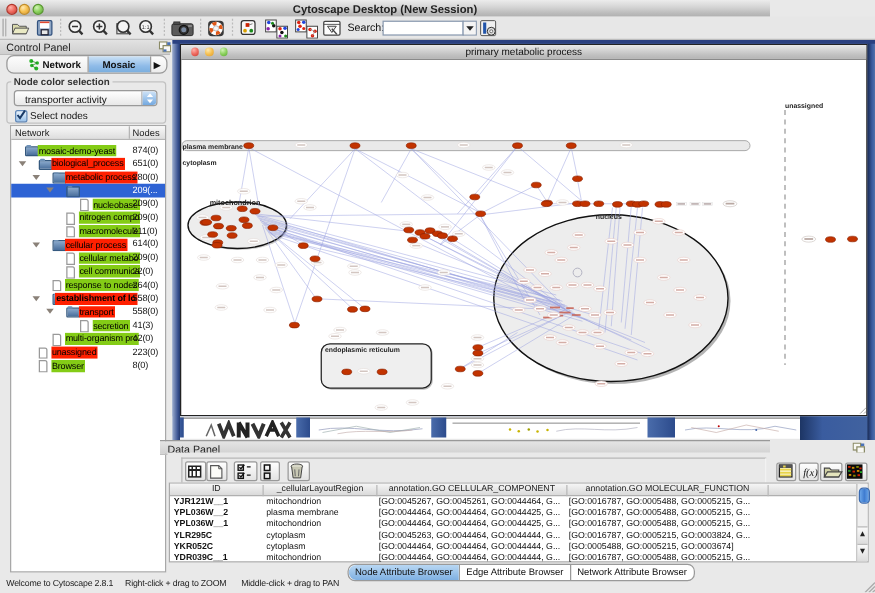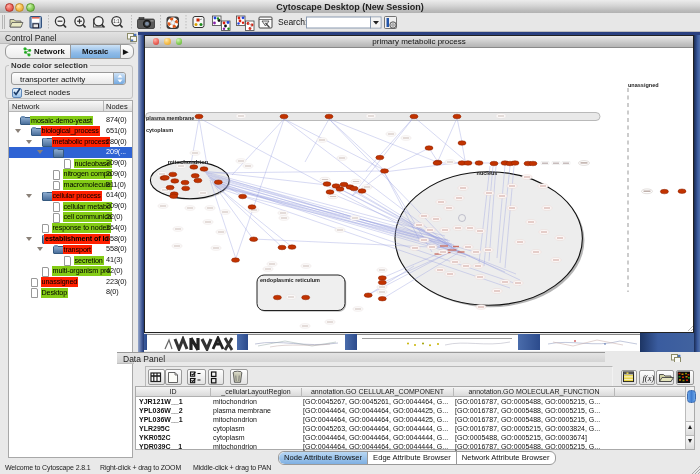--- a/index.html
+++ b/index.html
@@ -1,19 +1,19 @@
 <!DOCTYPE html>
 <html><head>
 <meta charset="utf-8">
 <style>
 html,body{margin:0;padding:0;}
 body{width:700px;height:474px;overflow:hidden;font-family:"Liberation Sans",sans-serif;background:#e9e9e9;position:relative;}
 .abs{position:absolute;}
 
-#titlebar{left:0;top:0;width:700px;height:13px;background:linear-gradient(#ececec,#d4d4d4 45%,#bcbcbc 80%,#b2b2b2);border-bottom:1px solid #7a7a7a;}
+#titlebar{left:0;top:0;width:616px;height:13px;background:linear-gradient(#ececec,#d4d4d4 45%,#bcbcbc 80%,#b2b2b2);border-bottom:1px solid #7a7a7a;}
 #titlebar .tl{position:absolute;top:2.5px;width:7px;height:7px;border-radius:50%;}
 #title-text{width:100%;text-align:center;font-size:9px;font-weight:bold;color:#222;top:1.5px;left:0;}
 
 #toolbar{left:0;top:13px;width:700px;height:18px;background:#e7e7e7;border-bottom:1px solid #bdbdbd;}
 .sep{position:absolute;top:2px;height:14px;border-left:1px dotted #aaa;}
 
 #cp-title{left:0;top:32px;width:136px;height:11px;background:linear-gradient(#e2e2e2,#cfcfcf);border-bottom:1px solid #bbb;}
 #cp-title span{position:absolute;left:5px;top:1px;font-size:8.5px;color:#222;}
 #cp-tabs{left:5px;top:44px;width:127px;height:13px;background:linear-gradient(#fdfdfd,#ececec);border:1px solid #9a9a9a;border-radius:6px;overflow:hidden;}
 #tab-mosaic{position:absolute;left:64px;top:0;width:49px;height:13px;background:linear-gradient(#cce2f6,#8fbbe8 60%,#7aaede);border-left:1px solid #9a9a9a;border-right:1px solid #9a9a9a;}
@@ -38,21 +38,21 @@
 .file{position:absolute;top:1.2px;width:5.8px;height:7.6px;background:#fff;border:0.8px solid #999;border-radius:0 2px 0 0;}
 .lbl{position:absolute;top:0;line-height:10.8px;}
 
 #mdi{left:138px;top:32px;width:562px;height:320px;background:linear-gradient(90deg,#7a94c4,#3a5c9f 45%,#2a4687);}
 #netwin{position:absolute;left:6px;top:3px;width:548px;height:296px;background:#fff;border:1px solid #222;}
 #net-titlebar{position:absolute;left:0;top:0;width:100%;height:11px;background:linear-gradient(#e8e8e8,#c2c2c2 70%,#b5b5b5);border-bottom:1px solid #8a8a8a;}
 #net-titlebar .tl{position:absolute;top:2px;width:6.5px;height:6.5px;border-radius:50%;}
 #net-title-text{width:100%;text-align:center;font-size:8px;color:#111;top:1px;left:0;}
 #substrip{position:absolute;left:0px;top:301px;width:562px;height:19px;}
 
-#dp-title{left:117px;top:352px;width:488px;height:10px;background:linear-gradient(#e4e4e4,#d2d2d2);border-top:1px solid #999;border-bottom:1px solid #c0c0c0;}
+#dp-title{left:128px;top:352px;width:488px;height:10px;background:linear-gradient(#e4e4e4,#d2d2d2);border-top:1px solid #999;border-bottom:1px solid #c0c0c0;}
 #dp-title span{position:absolute;left:6px;top:0.5px;font-size:8.5px;color:#222;}
 #dp-body{left:134px;top:362px;width:566px;height:88px;background:#e9e9e9;padding-left:35px;}
 .dbtn{position:absolute;top:6px;width:13px;height:13px;background:linear-gradient(#fefefe,#e3e3e3);border:1px solid #9a9a9a;border-radius:2px;}
 #dtable{position:absolute;left:1px;top:24px;width:558px;height:62px;background:#fff;border:1px solid #aaa;}
 #dhead{position:absolute;left:0;top:0;width:552px;height:9px;background:linear-gradient(#f5f5f5,#dadada);border-bottom:1px solid #b0b0b0;}
 #dhead div{position:absolute;top:0.5px;font-size:7px;color:#222;text-align:center;border-right:1px solid #b8b8b8;height:9px;}
 .drow{position:absolute;left:0;width:552px;height:9px;font-size:7px;color:#111;white-space:nowrap;}
 .drow div{position:absolute;top:0;line-height:9px;overflow:hidden;}
 #dscroll{position:absolute;right:0;top:0;width:8px;height:62px;background:#f0f0f0;border-left:1px solid #bbb;}
 
@@ -281,21 +281,21 @@
       <span class="lbl" style="left:42.5px;width:60.5px;overflow:hidden;white-space:nowrap;"><span class="hl g">multi-organism pro</span></span>
       <span class="nodes" style="">42(0)</span>
     </div>
 <div class="trow" style="top:175.5px;">
       <span class="file" style="left:21.5px;"></span>
       <span class="lbl" style="left:31.5px;width:71.5px;overflow:hidden;white-space:nowrap;"><span class="hl r">unassigned</span></span>
       <span class="nodes" style="">223(0)</span>
     </div>
 <div class="trow" style="top:186.3px;">
       <span class="file" style="left:21.5px;"></span>
-      <span class="lbl" style="left:31.5px;width:71.5px;overflow:hidden;white-space:nowrap;"><span class="hl g">Desktop</span></span>
+      <span class="lbl" style="left:31.5px;width:71.5px;overflow:hidden;white-space:nowrap;"><span class="hl g">Browser</span></span>
       <span class="nodes" style="">8(0)</span>
     </div>
 </div>
 
 <div class="abs" id="mdi">
   <div style="position:absolute;left:0;top:0;width:6px;height:320px;background:linear-gradient(90deg,#97a8cb,#3c5492 70%,#22386e);z-index:1;"></div>
   <div style="position:absolute;right:0;top:0;width:6px;height:320px;background:linear-gradient(90deg,#1a2c55,#3a5a9e 60%,#5272ab);z-index:1;"></div>
   <div style="position:absolute;left:0;top:0;width:562px;height:3px;background:#2a4080;z-index:1;"></div>
   <div id="netwin">
     <div id="net-titlebar">

